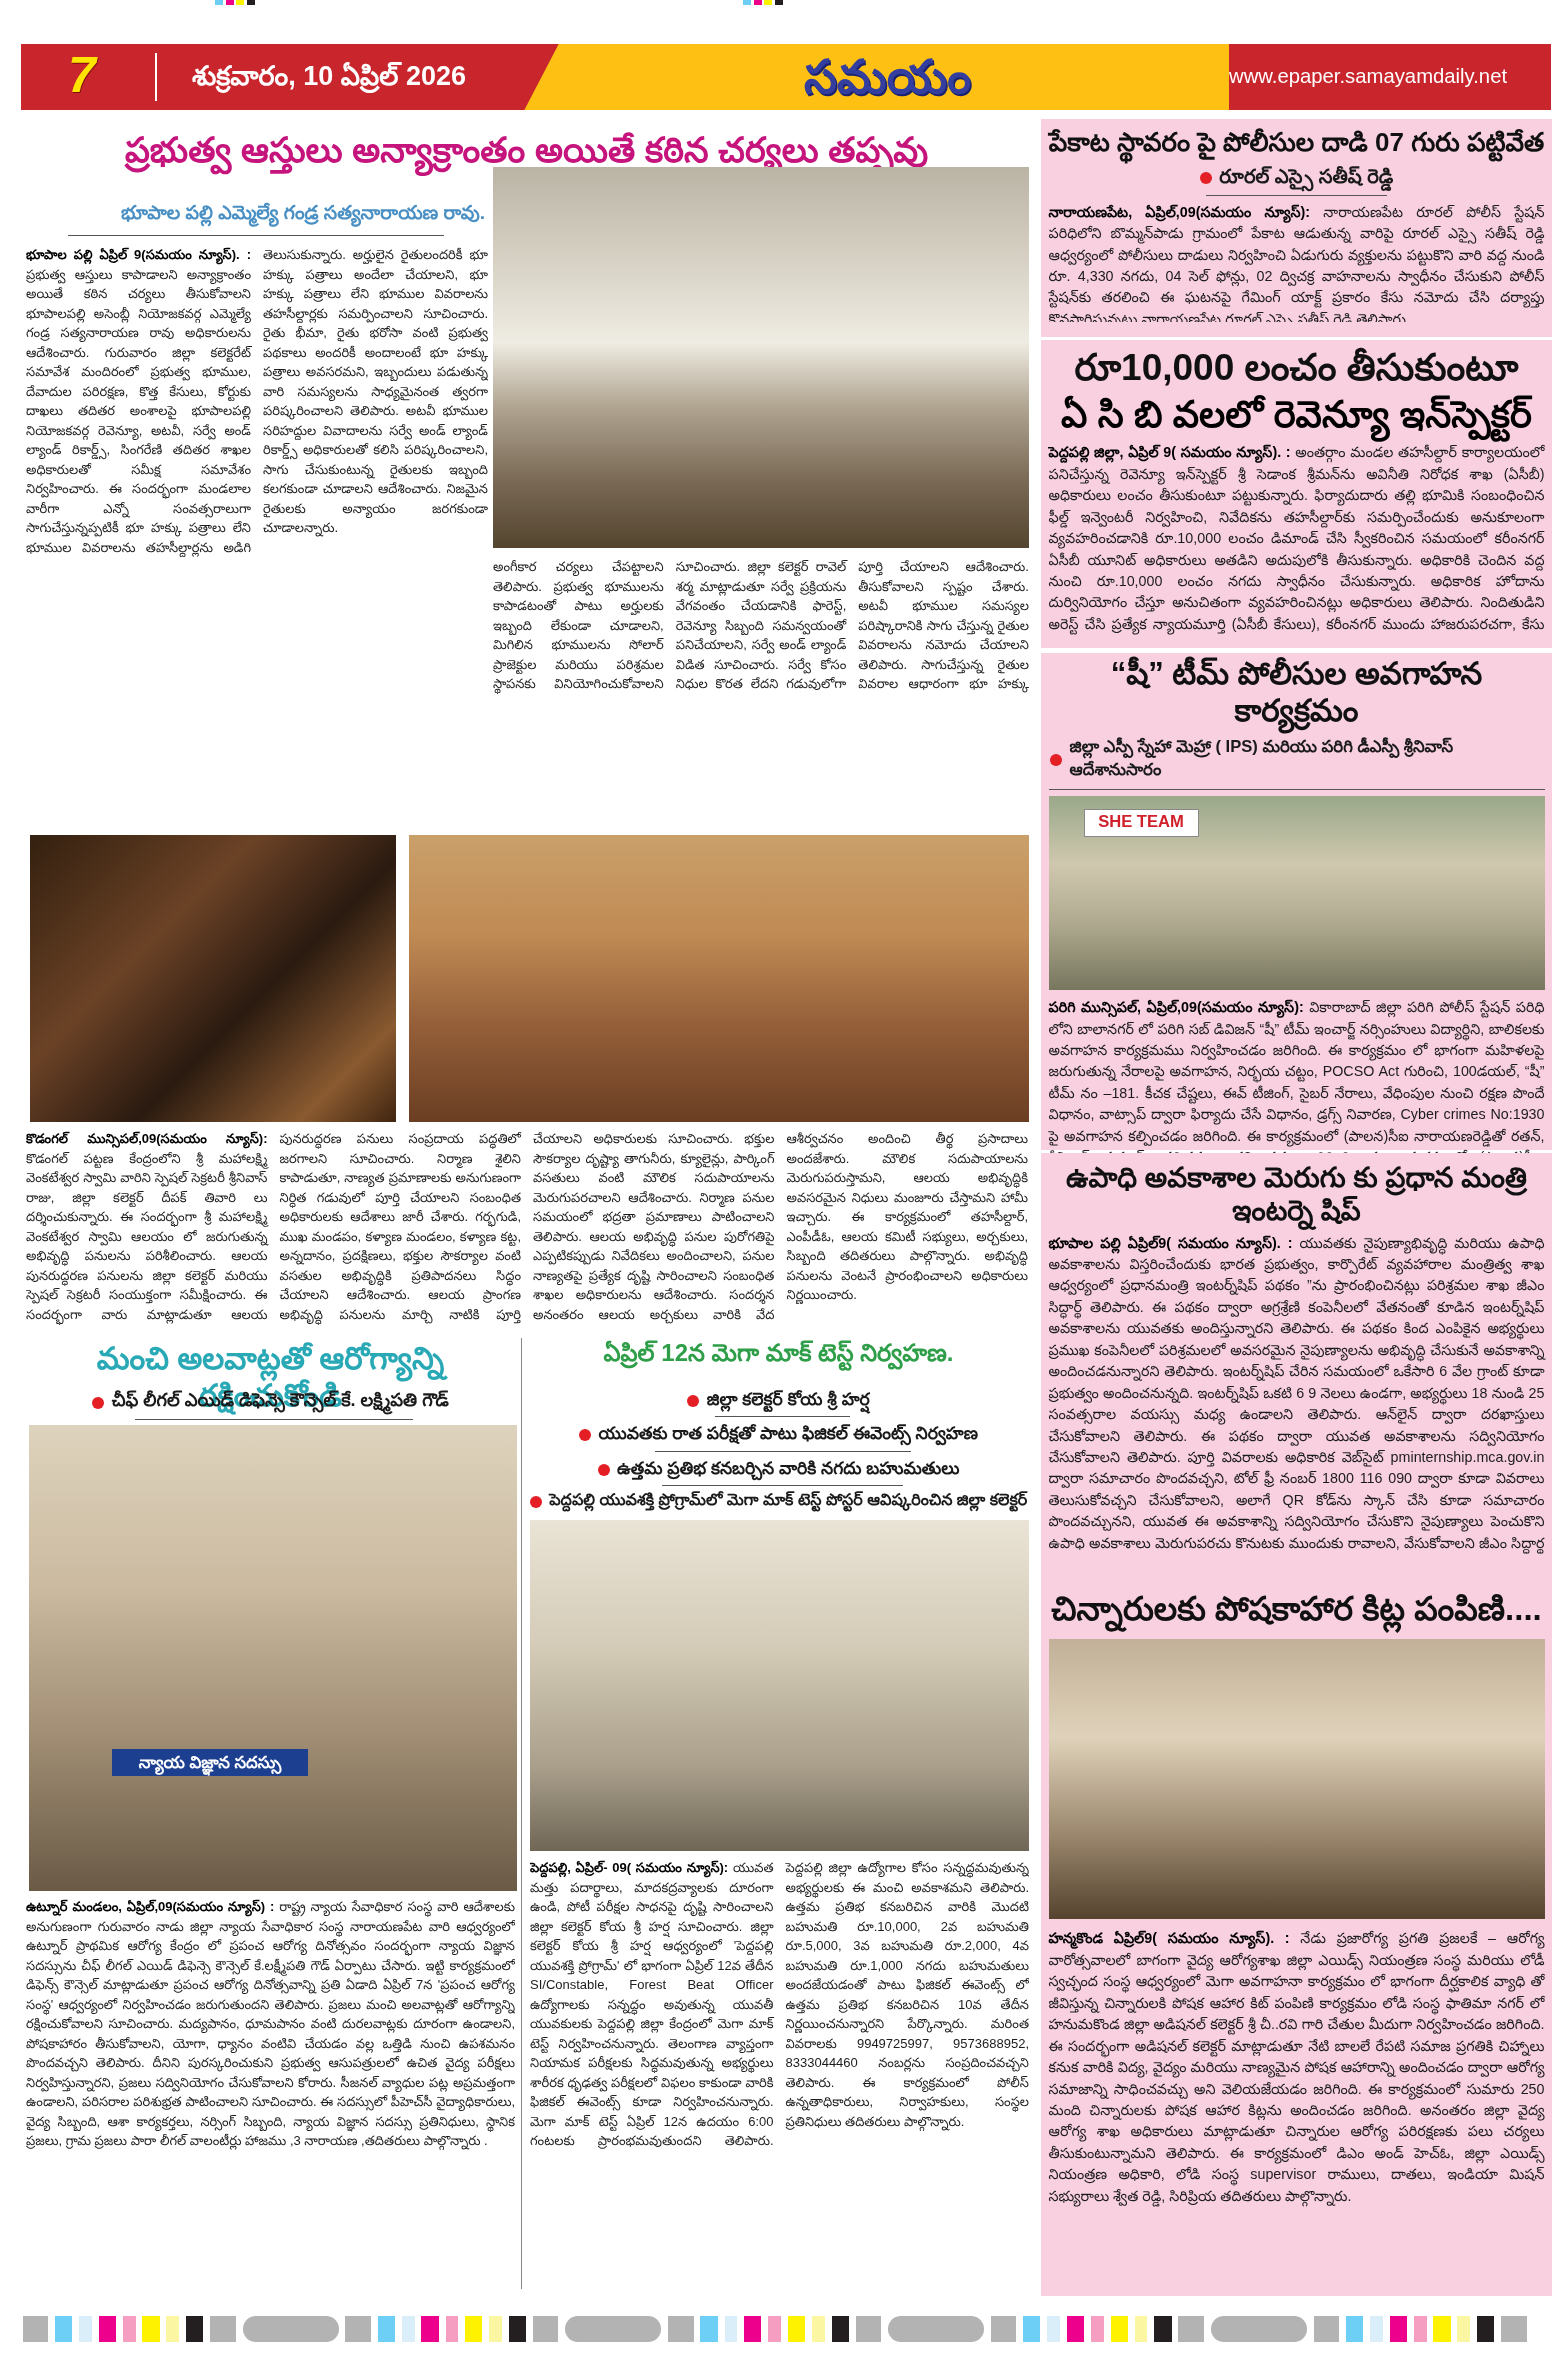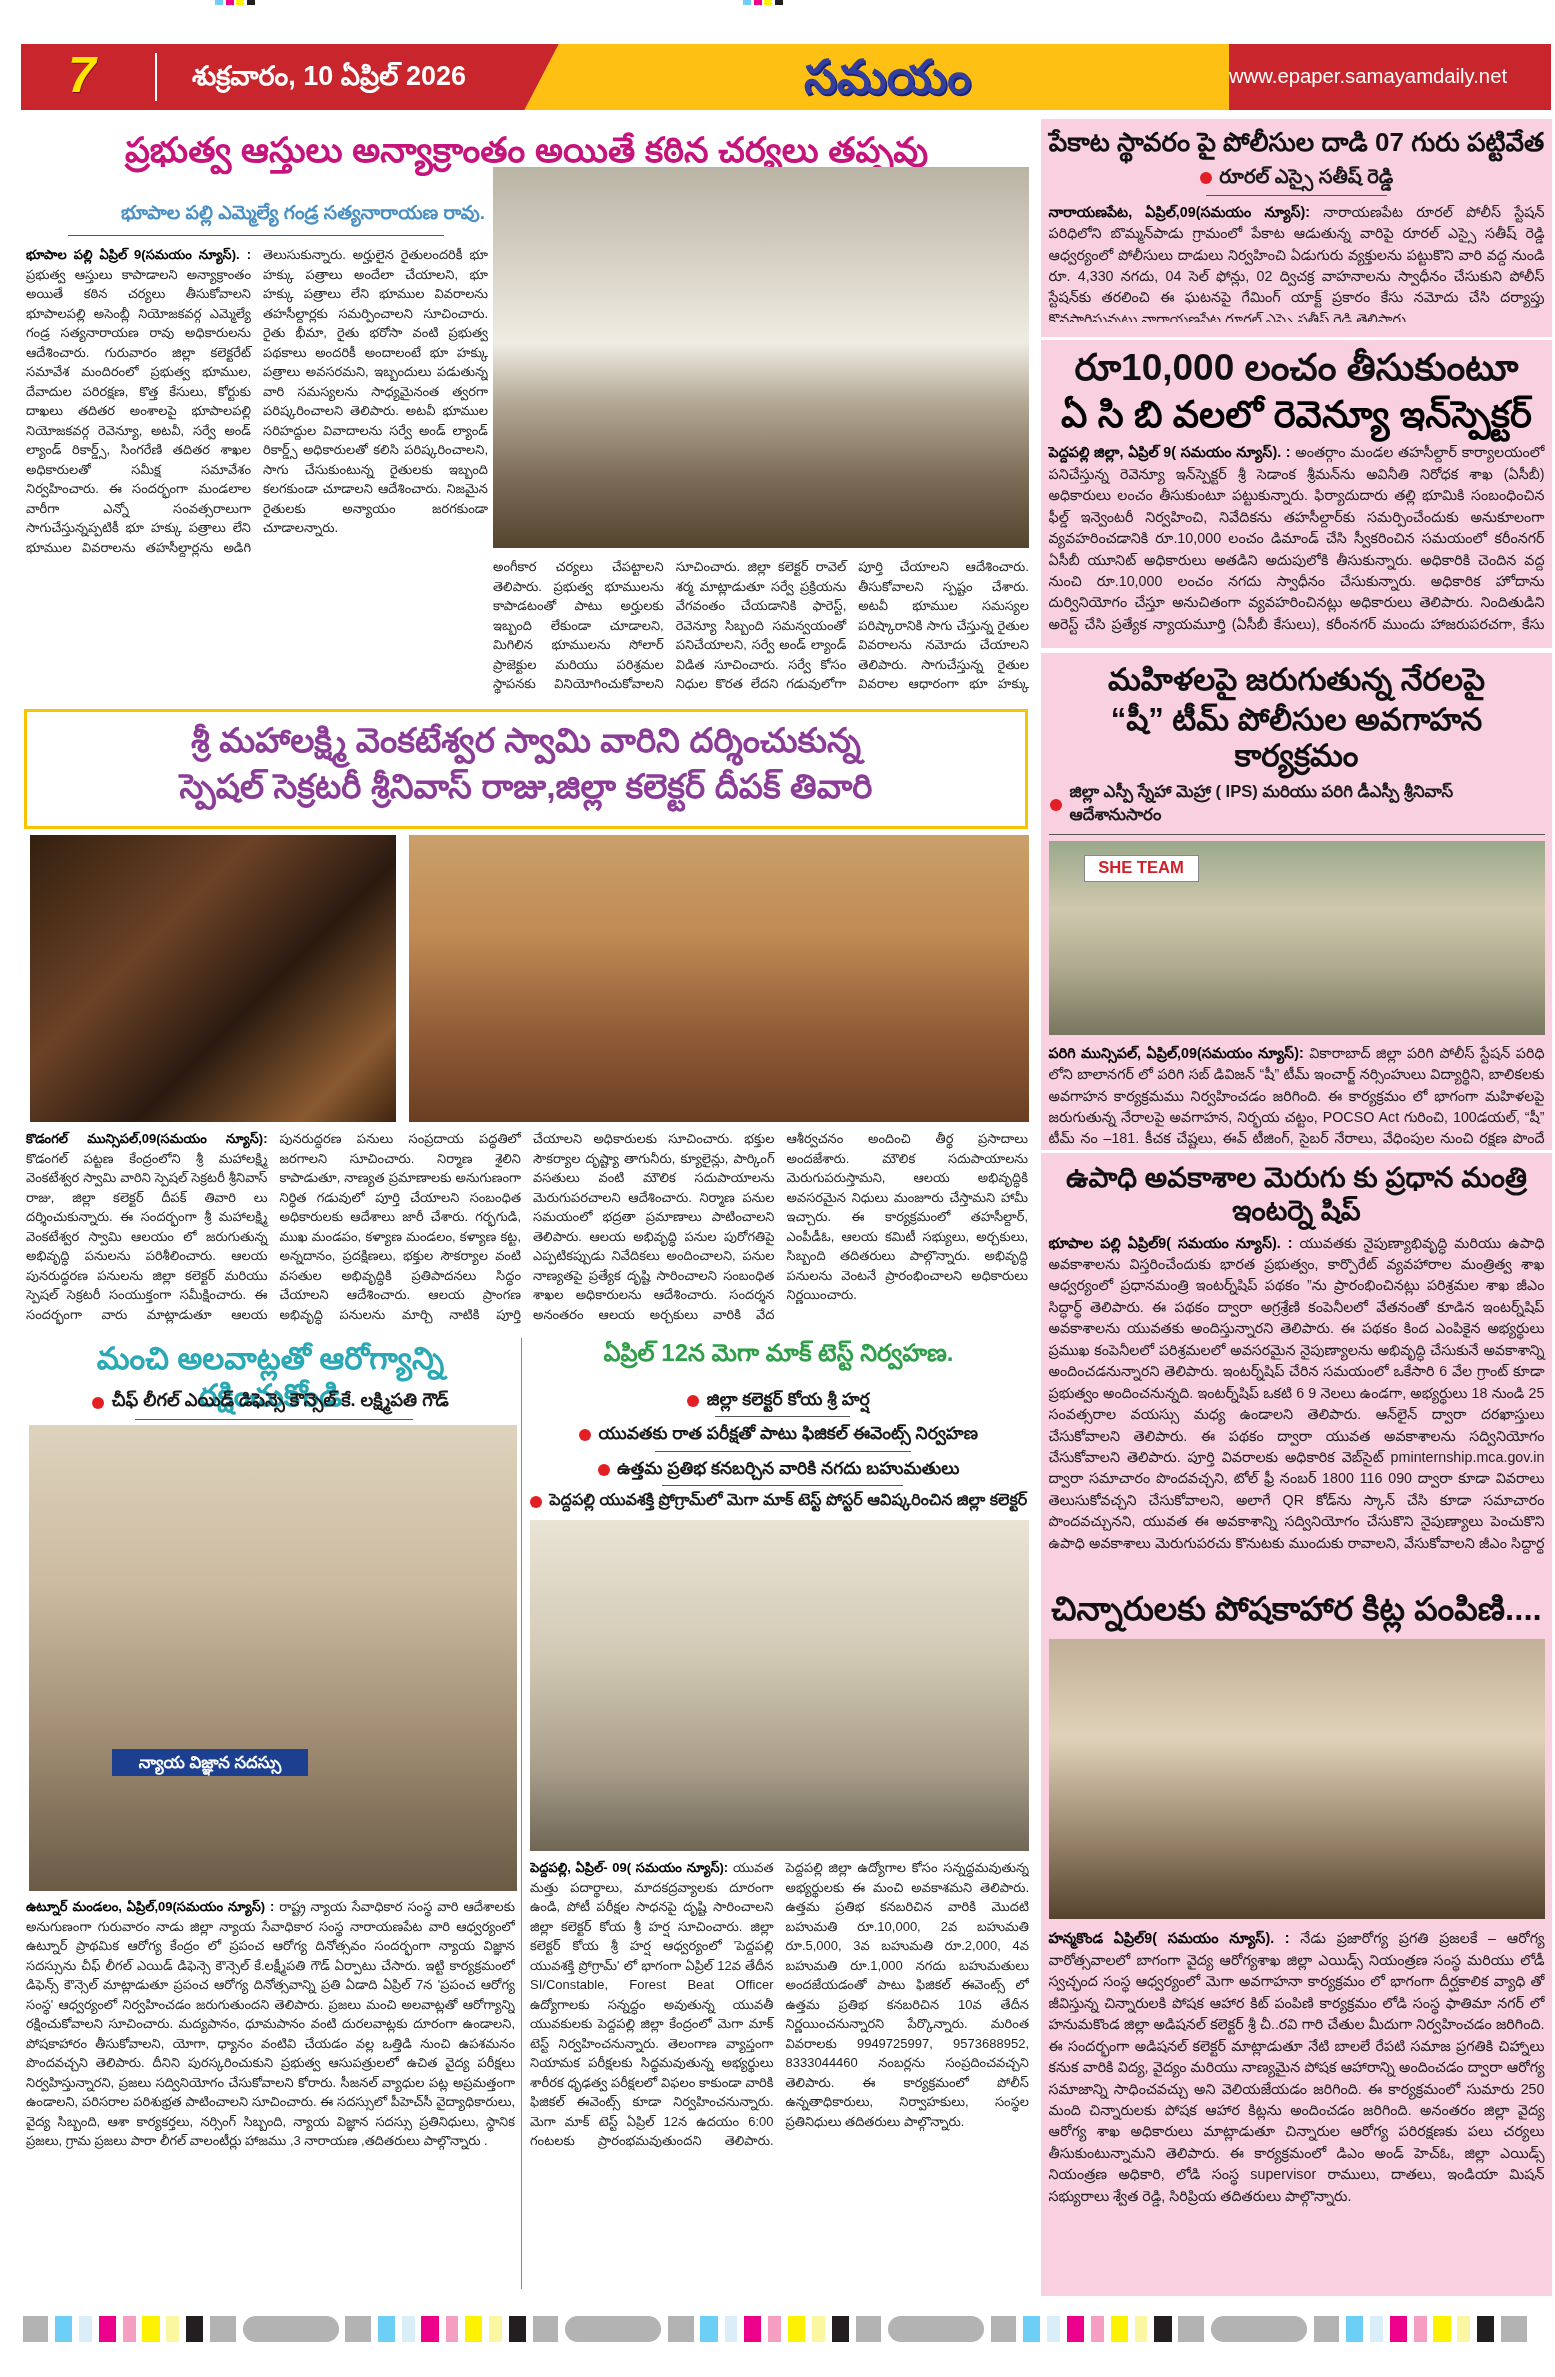--- a/index.html
+++ b/index.html
@@ -91,24 +91,20 @@
 
   <div class="abs body-text cols2" style="left:26px;top:245px;width:462px;height:457px;">
     <b class="dl">భూపాల పల్లి ఏప్రిల్ 9(సమయం న్యూస్). :</b>
     <span>ప్రభుత్వ ఆస్తులు కాపాడాలని అన్యాక్రాంతం అయితే కఠిన చర్యలు తీసుకోవాలని భూపాలపల్లి అసెంబ్లీ నియోజకవర్గ ఎమ్మెల్యే గండ్ర సత్యనారాయణ రావు అధికారులను ఆదేశించారు. గురువారం జిల్లా కలెక్టరేట్ సమావేశ మందిరంలో ప్రభుత్వ భూముల, దేవాదుల పరిరక్షణ, కొత్త కేసులు, కోర్టుకు దాఖలు తదితర అంశాలపై భూపాలపల్లి నియోజకవర్గ రెవెన్యూ, అటవీ, సర్వే అండ్ ల్యాండ్ రికార్డ్స్, సింగరేణి తదితర శాఖల అధికారులతో సమీక్ష సమావేశం నిర్వహించారు. ఈ సందర్భంగా మండలాల వారీగా ఎన్నో సంవత్సరాలుగా సాగుచేస్తున్నప్పటికీ భూ హక్కు పత్రాలు లేని భూముల వివరాలను తహసీల్దార్లను అడిగి తెలుసుకున్నారు. అర్హులైన రైతులందరికీ భూ హక్కు పత్రాలు అందేలా చేయాలని, భూ హక్కు పత్రాలు లేని భూముల వివరాలను తహసీల్దార్లకు సమర్పించాలని సూచించారు. రైతు భీమా, రైతు భరోసా వంటి ప్రభుత్వ పథకాలు అందరికీ అందాలంటే భూ హక్కు పత్రాలు అవసరమని, ఇబ్బందులు పడుతున్న వారి సమస్యలను సాధ్యమైనంత త్వరగా పరిష్కరించాలని తెలిపారు. అటవీ భూముల సరిహద్దుల వివాదాలను సర్వే అండ్ ల్యాండ్ రికార్డ్స్ అధికారులతో కలిసి పరిష్కరించాలని, సాగు చేసుకుంటున్న రైతులకు ఇబ్బంది కలగకుండా చూడాలని ఆదేశించారు. నిజమైన రైతులకు అన్యాయం జరగకుండా చూడాలన్నారు.</span>
   </div>
 
   <div class="photo ph-meeting" style="left:493px;top:167px;width:536px;height:381px;"></div>
 
   <div class="abs body-text cols3" style="left:493px;top:557px;width:536px;height:147px;">అంగీకార చర్యలు చేపట్టాలని తెలిపారు. ప్రభుత్వ భూములను కాపాడటంతో పాటు అర్హులకు ఇబ్బంది లేకుండా చూడాలని, మిగిలిన భూములను సోలార్ ప్రాజెక్టుల మరియు పరిశ్రమల స్థాపనకు వినియోగించుకోవాలని సూచించారు. జిల్లా కలెక్టర్ రావెల్ శర్మ మాట్లాడుతూ సర్వే ప్రక్రియను వేగవంతం చేయడానికి ఫారెస్ట్, రెవెన్యూ సిబ్బంది సమన్వయంతో పనిచేయాలని, సర్వే అండ్ ల్యాండ్ విడిత సూచించారు. సర్వే కోసం నిధుల కొరత లేదని గడువులోగా పూర్తి చేయాలని ఆదేశించారు. తీసుకోవాలని స్పష్టం చేశారు. అటవీ భూముల సమస్యల పరిష్కారానికి సాగు చేస్తున్న రైతుల వివరాలను నమోదు చేయాలని తెలిపారు. సాగుచేస్తున్న రైతుల వివరాల ఆధారంగా భూ హక్కు పత్రాలు జారీ చేయాలని, అడ్డంకులు తొలగించాలని అన్నారు. ఈ సమావేశంలో జిల్లా అదనపు కలెక్టర్, ఆర్డీఓ, తహసీల్దార్లు, సర్వే అండ్ ల్యాండ్ రికార్డ్స్, అటవీ శాఖ, సింగరేణి అధికారులు, రెవెన్యూ సిబ్బంది తదితరులు పాల్గొన్నారు.</div>
 
-  <div class="abs" style="left:24px;top:709px;width:998px;height:114px;border:3.8px solid #f6c400;background:#ffffff;">
-    <div class="headline" style="margin-top:7.5px;font-size:34px;color:#8c3d97;">శ్రీ మహాలక్ష్మి వెంకటేశ్వర స్వామి వారిని దర్శించుకున్న</div>
-    <div class="headline" style="margin-top:6px;font-size:34px;color:#8c3d97;">స్పెషల్ సెక్రటరీ శ్రీనివాస్ రాజు,జిల్లా కలెక్టర్ దీపక్ తివారి</div>
-  </div>
 
   <div class="photo ph-temple-dark" style="left:30px;top:835px;width:366px;height:287px;"></div>
   <div class="photo ph-temple-warm" style="left:409px;top:835px;width:620px;height:287px;"></div>
 
   <div class="abs body-text cols4" style="left:26px;top:1129px;width:1002px;height:200px;">
     <b class="dl">కొడంగల్ మున్సిపల్,09(సమయం న్యూస్):</b>
     <span>కొడంగల్ పట్టణ కేంద్రంలోని శ్రీ మహాలక్ష్మి వెంకటేశ్వర స్వామి వారిని స్పెషల్ సెక్రటరీ శ్రీనివాస్ రాజు, జిల్లా కలెక్టర్ దీపక్ తివారి లు దర్శించుకున్నారు. ఈ సందర్భంగా శ్రీ మహాలక్ష్మి వెంకటేశ్వర స్వామి ఆలయం లో జరుగుతున్న అభివృద్ధి పనులను పరిశీలించారు. ఆలయ పునరుద్ధరణ పనులను జిల్లా కలెక్టర్ మరియు స్పెషల్ సెక్రటరీ సంయుక్తంగా సమీక్షించారు. ఈ సందర్భంగా వారు మాట్లాడుతూ ఆలయ పునరుద్ధరణ పనులు సంప్రదాయ పద్ధతిలో జరగాలని సూచించారు. నిర్మాణ శైలిని కాపాడుతూ, నాణ్యత ప్రమాణాలకు అనుగుణంగా నిర్ధిత గడువులో పూర్తి చేయాలని సంబంధిత అధికారులకు ఆదేశాలు జారీ చేశారు. గర్భగుడి, ముఖ మండపం, కళ్యాణ మండలం, కళ్యాణ కట్ట, అన్నదానం, ప్రదక్షిణలు, భక్తుల సౌకర్యాల వంటి వసతుల అభివృద్ధికి ప్రతిపాదనలు సిద్ధం చేయాలని ఆదేశించారు. ఆలయ ప్రాంగణ అభివృద్ధి పనులను మార్చి నాటికి పూర్తి చేయాలని అధికారులకు సూచించారు. భక్తుల సౌకర్యాల దృష్ట్యా తాగునీరు, క్యూలైన్లు, పార్కింగ్ వసతులు వంటి మౌలిక సదుపాయాలను మెరుగుపరచాలని ఆదేశించారు. నిర్మాణ పనుల సమయంలో భద్రతా ప్రమాణాలు పాటించాలని తెలిపారు. ఆలయ అభివృద్ధి పనుల పురోగతిపై ఎప్పటికప్పుడు నివేదికలు అందించాలని, పనుల నాణ్యతపై ప్రత్యేక దృష్టి సారించాలని సంబంధిత శాఖల అధికారులను ఆదేశించారు. సందర్శన అనంతరం ఆలయ అర్చకులు వారికి వేద ఆశీర్వచనం అందించి తీర్థ ప్రసాదాలు అందజేశారు. మౌలిక సదుపాయాలను మెరుగుపరుస్తామని, ఆలయ అభివృద్ధికి అవసరమైన నిధులు మంజూరు చేస్తామని హామీ ఇచ్చారు. ఈ కార్యక్రమంలో తహసీల్దార్, ఎంపీడీఓ, ఆలయ కమిటీ సభ్యులు, అర్చకులు, సిబ్బంది తదితరులు పాల్గొన్నారు. అభివృద్ధి పనులను వెంటనే ప్రారంభించాలని అధికారులు నిర్ణయించారు.</span>
   </div>
 
   <div class="abs headline" style="left:26px;top:1341px;width:489px;font-size:31px;color:#29a8b5;">మంచి అలవాట్లతో ఆరోగ్యాన్ని రక్షించుకోండి</div>
@@ -173,21 +169,20 @@
   <div class="pink-block" style="top:340px;height:308px;">
     <div class="headline" style="margin:6px 4.5px 0;font-size:37px;color:#111;">రూ10,000 లంచం తీసుకుంటూ</div>
     <div class="headline" style="margin:3px 4.5px 6px;font-size:37px;color:#000000;">ఏ సి బి వలలో రెవెన్యూ ఇన్‌స్పెక్టర్</div>
     <div class="pink-body" style="height:194px;">
       <b class="dl">పెద్దపల్లి జిల్లా, ఏప్రిల్ 9( సమయం న్యూస్). :</b>
       <span>అంతర్గాం మండల తహసీల్దార్ కార్యాలయంలో పనిచేస్తున్న రెవెన్యూ ఇన్‌స్పెక్టర్ శ్రీ సెడాంక శ్రీమన్‌ను అవినీతి నిరోధక శాఖ (ఏసీబీ) అధికారులు లంచం తీసుకుంటూ పట్టుకున్నారు. ఫిర్యాదుదారు తల్లి భూమికి సంబంధించిన ఫీల్డ్ ఇన్వెంటరీ నిర్వహించి, నివేదికను తహసీల్దార్‌కు సమర్పించేందుకు అనుకూలంగా వ్యవహరించడానికి రూ.10,000 లంచం డిమాండ్ చేసి స్వీకరించిన సమయంలో కరీంనగర్ ఏసీబీ యూనిట్ అధికారులు అతడిని అదుపులోకి తీసుకున్నారు. అధికారికి చెందిన వద్ద నుంచి రూ.10,000 లంచం నగదు స్వాధీనం చేసుకున్నారు. అధికారిక హోదాను దుర్వినియోగం చేస్తూ అనుచితంగా వ్యవహరించినట్లు అధికారులు తెలిపారు. నిందితుడిని అరెస్ట్ చేసి ప్రత్యేక న్యాయమూర్తి (ఏసీబీ కేసులు), కరీంనగర్ ముందు హాజరుపరచగా, కేసు దర్యాప్తు కొనసాగుతోంది. భద్రతా కారణాల రీత్యా ఫిర్యాదుదారుడి వివరాలను గోప్యంగా ఉంచినట్లు అధికారులు ఇచ్చారు. లంచం అడిగిన అధికారులపై టోల్ ఫ్రీ నంబర్ 1064కు సమాచారం ఇవ్వాలని ఏసీబీ అధికారులు కోరారు.</span>
     </div>
   </div>
 
   <div class="pink-block" style="top:653px;height:497px;">
-    <div class="headline" style="margin:9px 6px 0;font-size:31px;color:#111;">మహిళలపై జరుగుతున్న నేరలపై</div>
     <div class="headline" style="margin:3px 6px 0;font-size:31px;color:#111;">“షీ” టీమ్ పోలీసుల అవగాహన కార్యక్రమం</div>
     <div class="bullet-row" style="margin-top:7.5px;font-size:16.6px;justify-content:flex-start;padding:0 9px;">
       <span class="bullet-dot"></span>
       <span>జిల్లా ఎస్పీ స్నేహా మెహ్రా  ( IPS) మరియు పరిగి డీఎస్పీ శ్రీనివాస్ ఆదేశానుసారం</span>
     </div>
     <div class="hairline" style="margin:6px 7.5px;"></div>
     <div class="photo ph-she" style="position:relative;left:7.5px;top:0;width:496px;height:194px;">
       <div class="photo-banner" style="left:35px;top:13.5px;width:113px;height:25.6px;font-size:16.6px;line-height:24px;position:absolute;">SHE TEAM</div>
     </div>
     <div class="pink-body" style="height:163px;margin-top:7.5px;">

